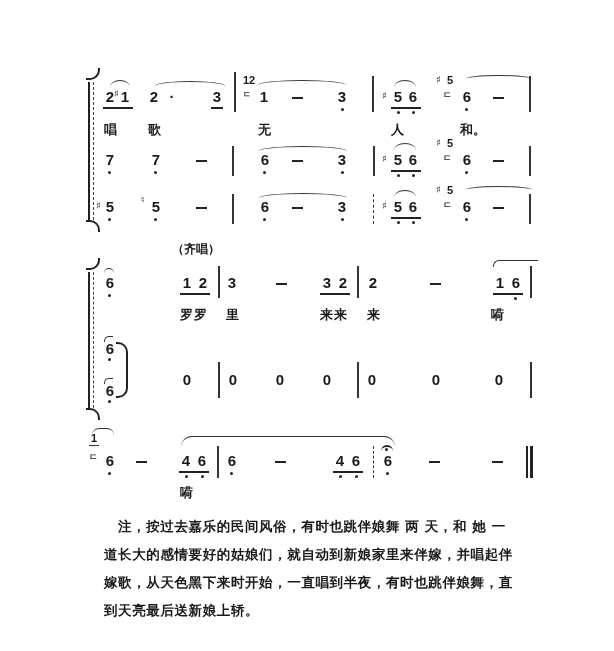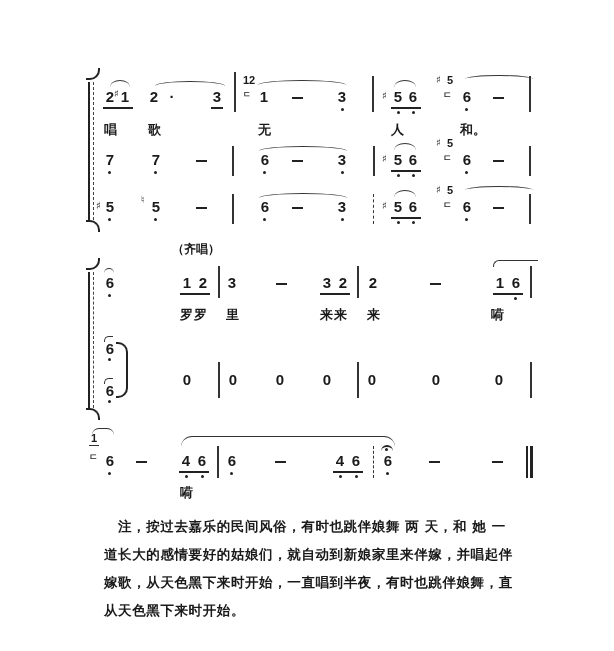--- a/index.html
+++ b/index.html
@@ -269,14 +269,14 @@
   <div class="abs" style="left:526px;top:446px;width:2px;height:32px;background:#222;"></div>
   <div class="abs" style="left:530px;top:446px;width:3px;height:32px;background:#222;"></div>
 
   <span class="lyric" style="left:180px;top:484px;">嗬</span>
 </div>
 
 <div>
   <div class="note-text" style="top:512px;left:118px;">注，按过去嘉乐的民间风俗，有时也跳伴娘舞 两 天，和 她 一</div>
   <div class="note-text" style="top:540px;">道长大的感情要好的姑娘们，就自动到新娘家里来伴嫁，并唱起伴</div>
   <div class="note-text" style="top:568px;">嫁歌，从天色黑下来时开始，一直唱到半夜，有时也跳伴娘舞，直</div>
-  <div class="note-text" style="top:596px;">从天色黑下来时开始。</div>
+  <div class="note-text" style="top:596px;">到天亮最后送新娘上轿。</div>
 </div>
 
 </body></html>

